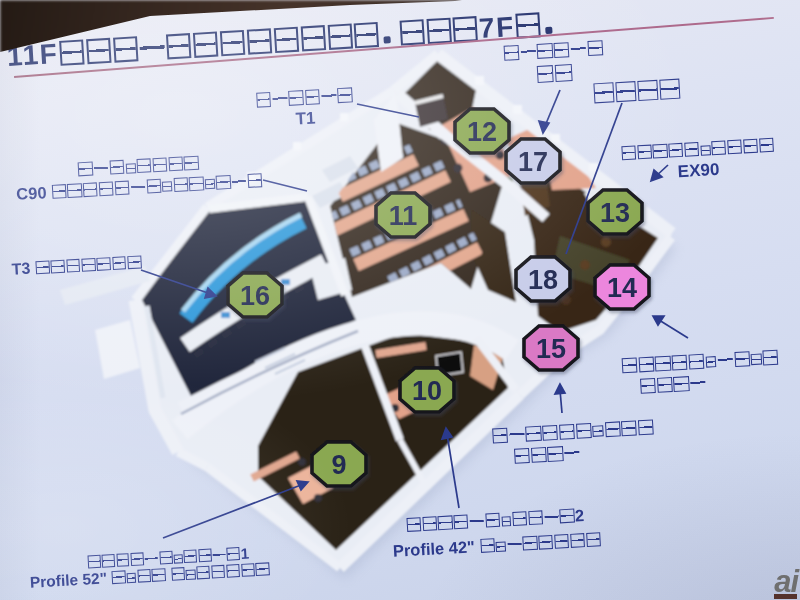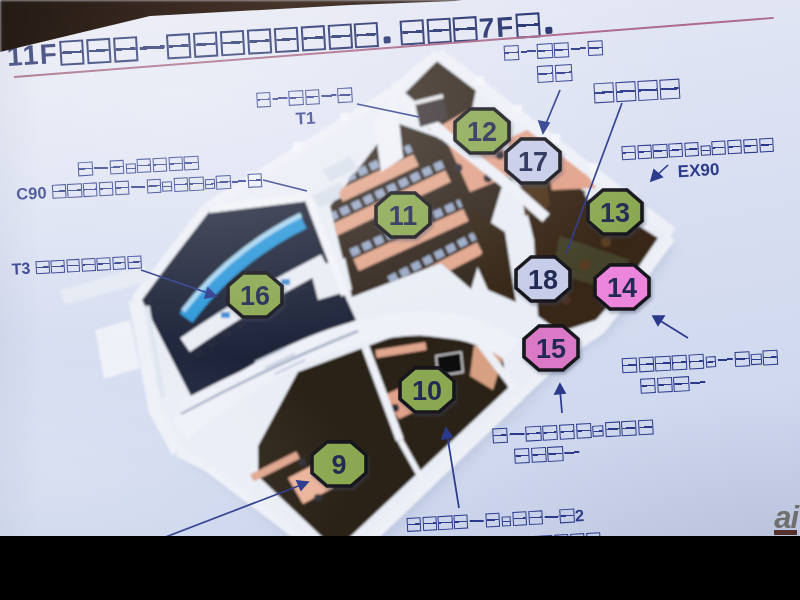--- a/index.html
+++ b/index.html
@@ -1,15 +1,15 @@
 <!DOCTYPE html>
 <html><head><meta charset="utf-8">
 <style>
 html,body{margin:0;padding:0;background:#000;}
-#page{position:relative;width:800px;height:536px;overflow:hidden;filter:blur(0.4px);
+#page{position:relative;width:800px;height:600px;overflow:hidden;filter:blur(0.4px);
  font-family:"Liberation Sans", sans-serif;
  background:linear-gradient(170deg,#e9eaf4 0%,#dee3f3 28%,#d6ddf1 55%,#cfd8ee 80%,#c9d2e9 100%);}
 #tint{position:absolute;inset:0;
  background:
   radial-gradient(120% 90% at 22% 18%, rgba(255,255,255,0.32), rgba(255,255,255,0) 55%),
   radial-gradient(60% 45% at 8% 88%, rgba(255,255,255,0.16), rgba(255,255,255,0) 60%),
   radial-gradient(80% 60% at 100% 108%, rgba(70,80,120,0.14), rgba(70,80,120,0) 60%),
   linear-gradient(to right, rgba(110,120,150,0.08), rgba(110,120,150,0) 5%);
  z-index:30;pointer-events:none;}
 

